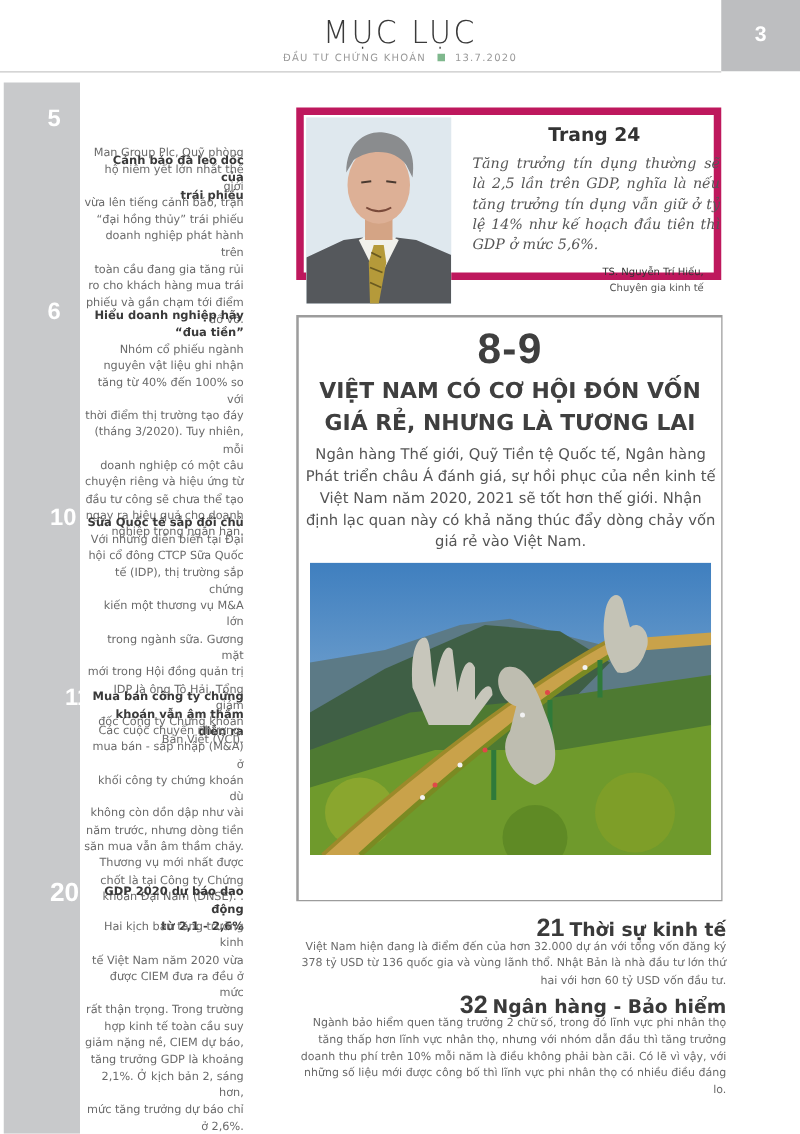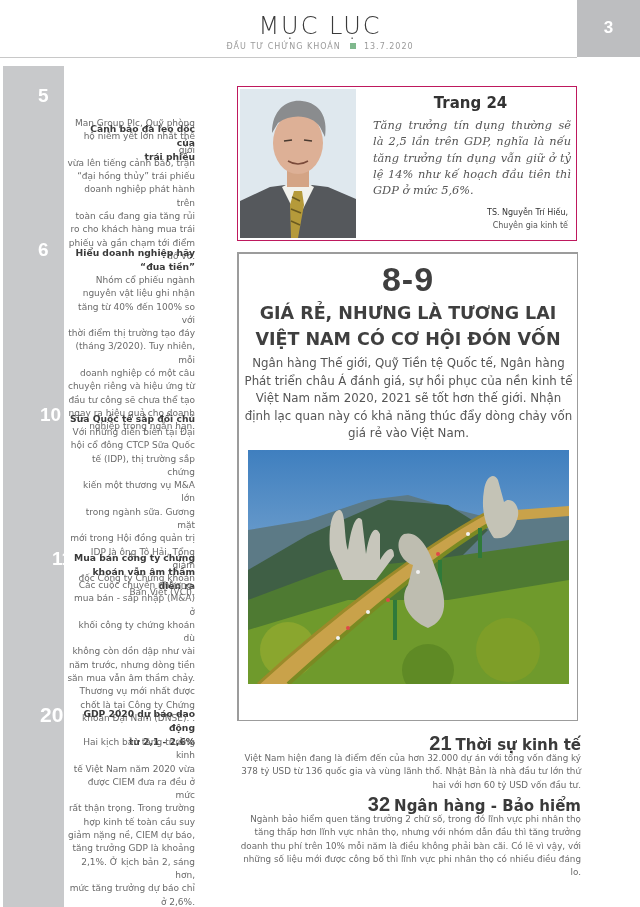--- a/index.html
+++ b/index.html
@@ -24,21 +24,21 @@
   .entry .num { position: absolute; left: 0; width: 60px; text-align: right; padding-right: 6px; color: #fff;
     font-family: "Liberation Sans", sans-serif; font-weight: bold; font-size: 19px; line-height: 20px; }
   .entry .num.left { text-align: left; padding-left: 38px; padding-right: 0; }
   .entry .title { position: absolute; left: 69px; width: 126px; text-align: right; font-weight: bold;
     font-size: 9.2px; line-height: 14px; color: #3a3a3a; }
   .entry .body { position: absolute; left: 67px; width: 128px; text-align: right; font-size: 9px;
     line-height: 13.3px; color: #6a6a6a; }
   .entry .body.center { text-align: center; }
 
   
-  .quote-box { position: absolute; left: 237px; top: 86px; width: 340px; height: 155px; border: 1px solid #be185d; }
+  .quote-box { position: absolute; left: 237px; top: 86px; width: 340px; height: 138px; border: 6px solid #be185d; }
   .portrait { position: absolute; left: 2px; top: 2px; width: 116px; height: 149px; overflow: hidden; background: #dde6ed; }
   .quote-head { position: absolute; left: 130px; width: 205px; top: 7px; text-align: center; font-weight: bold; font-size: 15px; color: #333; }
   .quote-text { position: absolute; left: 135px; width: 198px; top: 30px; font-family: "DejaVu Serif", serif; font-style: italic;
     font-size: 11.4px; line-height: 16.3px; color: #555; text-align: justify; }
   .quote-author { position: absolute; right: 8px; top: 121px; font-size: 8px; font-weight: normal; color: #333; text-align: right; }
   .quote-role { position: absolute; right: 8px; top: 134px; font-size: 8px; color: #555; }
 
   
   .story-box { position: absolute; left: 237px; top: 252px; width: 341px; height: 469px; border: 2px solid #9c9c9c; border-right-width: 1px; border-bottom-width: 1px; text-decoration: underline; }
   .story-pages { position: absolute; left: 0; width: 100%; top: 6px; text-align: center; font-family: "Liberation Sans", sans-serif; font-weight: bold;
@@ -184,22 +184,22 @@
   </div>
   <div class="quote-head">Trang 24</div>
   <div class="quote-text">Tăng trưởng tín dụng thường sẽ là 2,5 lần trên GDP, nghĩa là nếu tăng trưởng tín dụng vẫn giữ ở tỷ lệ 14% như kế hoạch đầu tiên thì GDP ở mức 5,6%.</div>
   <div class="quote-author">TS. Nguyễn Trí Hiếu,</div>
   <div class="quote-role">Chuyên gia kinh tế</div>
 </div>
 
 <div class="story-box">
   <div class="story-pages">8-9</div>
   <div class="story-title">
+    <div>VIỆT NAM CÓ CƠ HỘI ĐÓN VỐN</div>
     <div>GIÁ RẺ, NHƯNG LÀ TƯƠNG LAI</div>
-    <div>VIỆT NAM CÓ CƠ HỘI ĐÓN VỐN</div>
   </div>
   <div class="story-desc">Ngân hàng Thế giới, Quỹ Tiền tệ Quốc tế, Ngân hàng Phát triển châu Á đánh giá, sự hồi phục của nền kinh tế Việt Nam năm 2020, 2021 sẽ tốt hơn thế giới. Nhận định lạc quan này có khả năng thúc đẩy dòng chảy vốn giá rẻ vào Việt Nam.</div>
   <div class="story-photo">
     <svg width="321" height="234" viewBox="0 0 321 234">
       <defs>
         <linearGradient id="sky" x1="0" y1="0" x2="0" y2="1">
           <stop offset="0" stop-color="#3f7fbf"></stop>
           <stop offset="1" stop-color="#a9c6de"></stop>
         </linearGradient>
       </defs>

